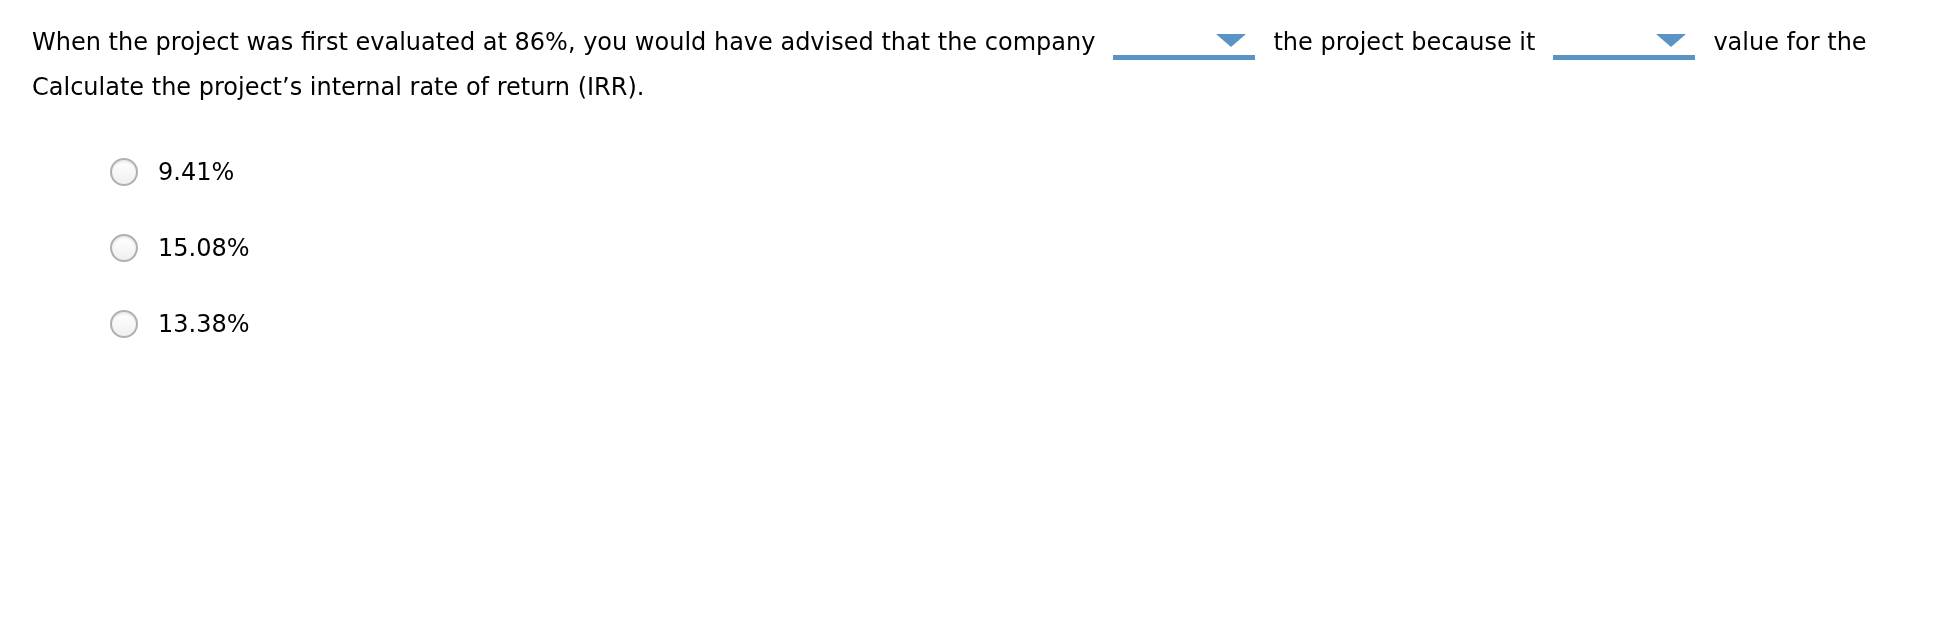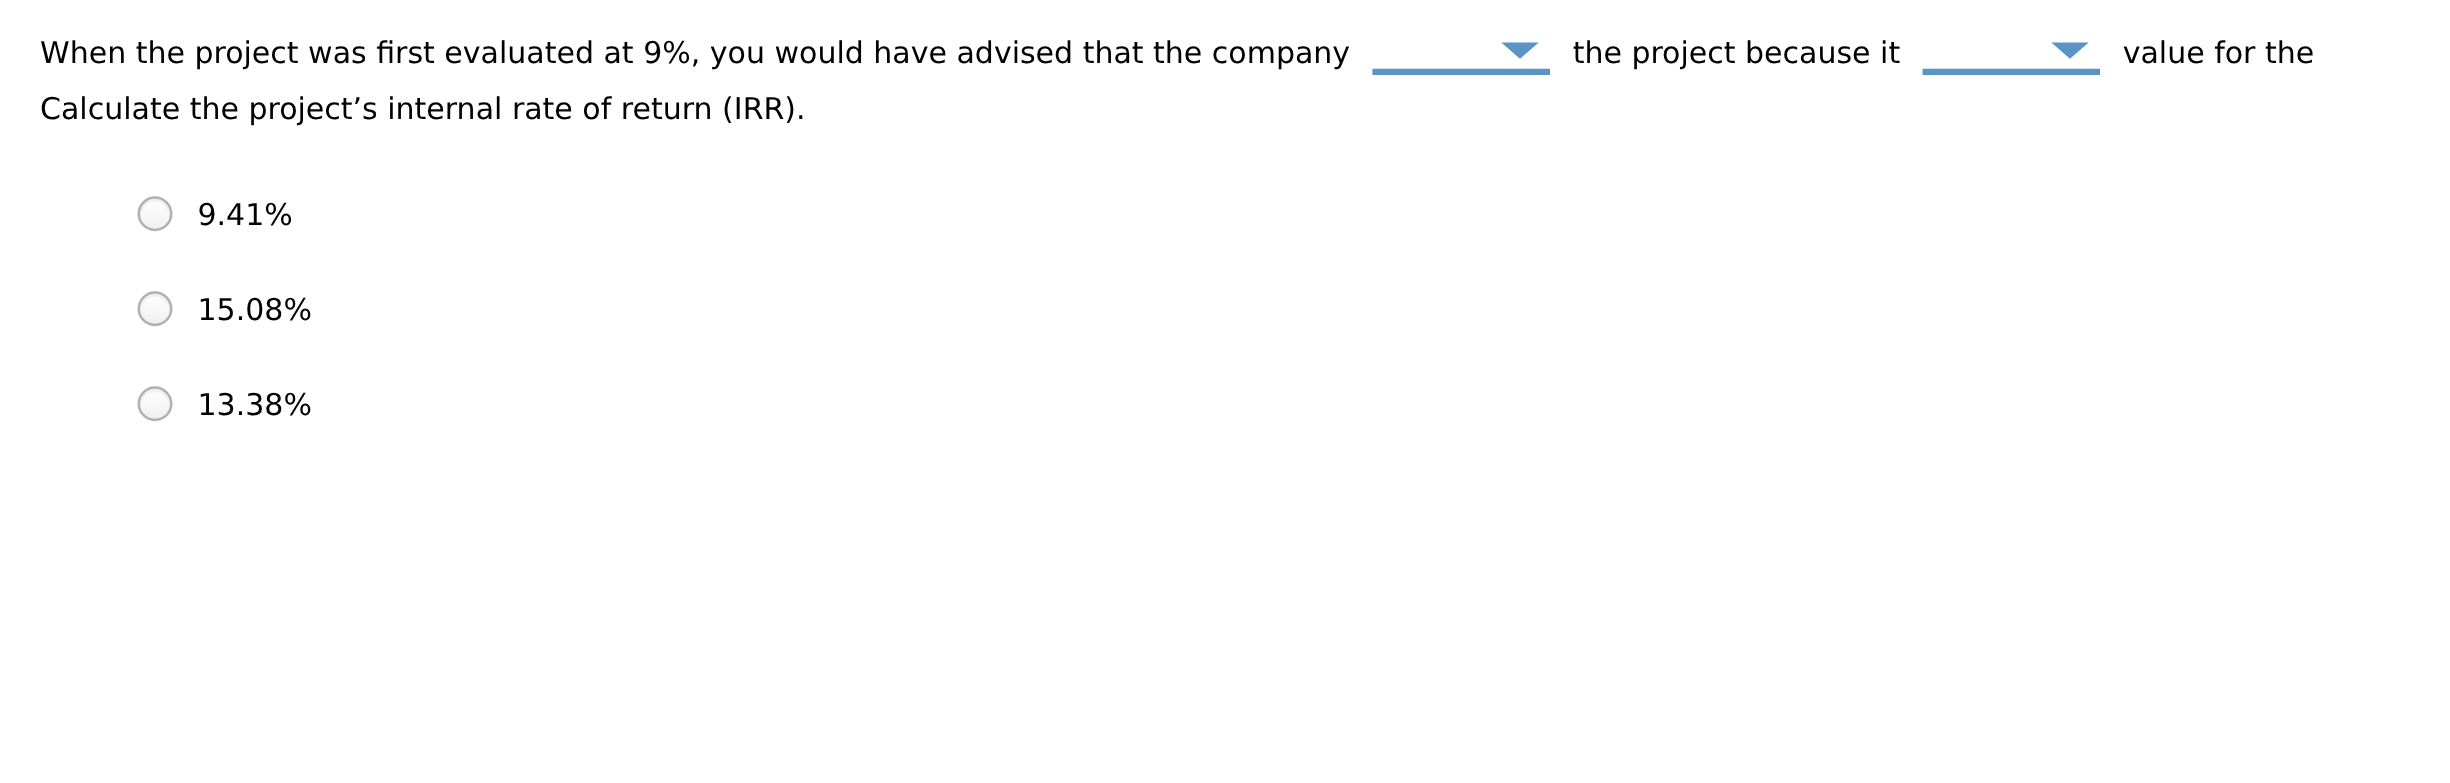--- a/index.html
+++ b/index.html
@@ -44,20 +44,21 @@
   
   .question {
     font-size: 24px;
     line-height: 45px;
   }
 
   
   .options { margin-left: 78px; margin-top: 47px; }
   .option {
     display: flex;
+    align-items: center;
     height: 30px;
     margin-bottom: 46px;
   }
   .radio {
     width: 28px; height: 28px;
     flex: 0 0 28px;
     border: 2px solid #b0b0b0;
     border-radius: 50%;
     background: linear-gradient(180deg, #ffffff 0%, #f6f6f6 60%, #efefef 100%);
     box-shadow: inset 0 2px 2px rgba(0,0,0,0.08);
@@ -69,21 +70,21 @@
     line-height: 30px;
     cursor: pointer;
   }
 </style>
 </head>
 <body>
 
 <div class="page">
 
   <div class="para" id="paragraph">
-    <div class="pline" id="pline1"><span>When the project was first evaluated at 9%, you would have advised that the company</span><span class="dropdown"><span class="caret"></span></span><span>the project because it</span><span class="dropdown"><span class="caret"></span></span><span>value for the</span></div>
+    <div class="pline" id="pline1"><span>When the project was first evaluated at 86%, you would have advised that the company</span><span class="dropdown"><span class="caret"></span></span><span>the project because it</span><span class="dropdown"><span class="caret"></span></span><span>value for the</span></div>
   </div>
 
   <div class="question">Calculate the project’s internal rate of return (IRR).</div>
 
   <div class="options" id="options">
       <div class="option">
         <span class="radio"></span>
         <span class="option-label">9.41%</span>
       </div>
       <div class="option">

